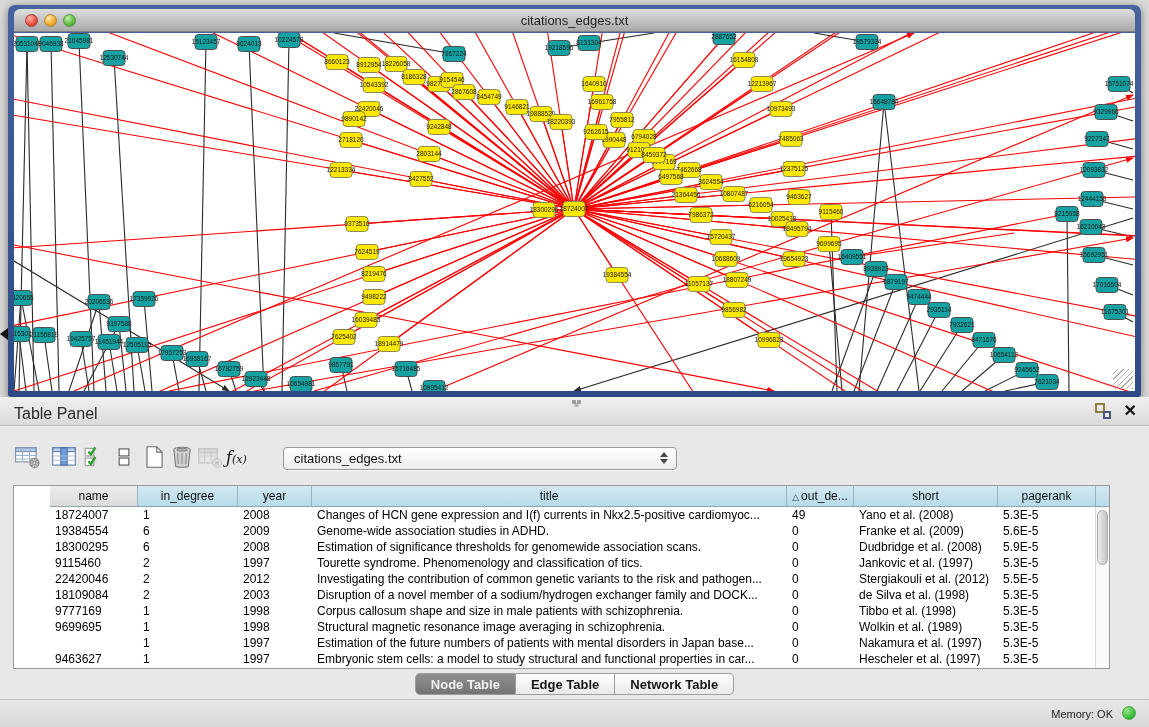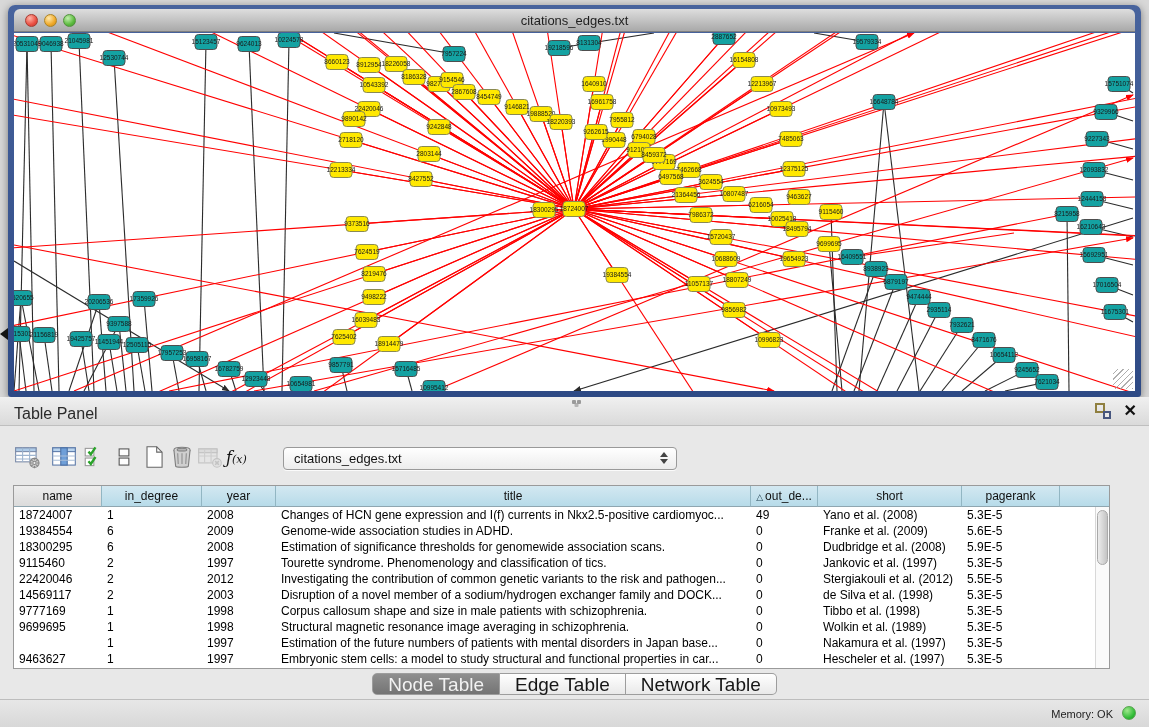--- a/index.html
+++ b/index.html
@@ -45,36 +45,36 @@
 
   .combo { position:absolute; left:283px; top:50px; width:394px; height:23px;
     border:1px solid #999; border-radius:4px; background:linear-gradient(#ffffff,#ececec);
     box-shadow:0 1px 0 rgba(255,255,255,.8); cursor:pointer; }
   .combo-label { margin-left:10px; line-height:21px; font-size:13px; color:#111; }
   .combo-arrows { position:absolute; right:8px; top:4px; }
   .combo-arrows .up { width:0; height:0; border-left:4px solid transparent; border-right:4px solid transparent; border-bottom:5px solid #444; margin-bottom:2px; }
   .combo-arrows .down { width:0; height:0; border-left:4px solid transparent; border-right:4px solid transparent; border-top:5px solid #444; }
 
   .table-wrap { position:absolute; left:13px; top:88px; width:1097px; height:184px;
-    border:1px solid #9a9a9a; background:#fff; overflow:hidden; }
+    border:1px solid #9a9a9a; background:#fff; overflow:hidden;padding-left:36px; }
   .thead { display:flex; height:21px; }
   .th { background:linear-gradient(#d3e8f1,#b7dbe9); border-right:1px solid #92b6c3; border-bottom:1px solid #8fa6b0;
     font-size:12px; text-align:center; line-height:20px; color:#101010; overflow:hidden; white-space:nowrap; cursor:pointer; flex:none; }
   .th.first { background:linear-gradient(#ededed,#dbdbdb); }
   .th.filler { flex:1; border-right:none; cursor:default; }
   .sort-tri { font-size:9px; color:#1b3b4a; margin-right:2px; }
   .tr { display:flex; height:16px; }
   .td { padding-left:5px; font-size:12px; line-height:16px; color:#000; overflow:hidden; white-space:nowrap; flex:none; }
   .vscroll { position:absolute; right:0; top:21px; width:14px; bottom:0; background:#fafafa; border-left:1px solid #d8d8d8; cursor:pointer; }
   .vthumb { position:absolute; left:1px; right:1px; top:3px; height:55px; border:1px solid #a9a9a9; border-radius:6px;
     background:linear-gradient(90deg,#ececec,#c4c4c4); }
 
   .tabbar { position:absolute; top:276px; left:0; right:0; display:flex; justify-content:center; }
-  .tab { height:22px; line-height:21px; padding:0 15px; font-size:19px; border:1px solid #9d9d9d; border-left:none;
-    background:linear-gradient(#ffffff,#e9e9e9); color:#161616; cursor:pointer; }
+  .tab { height:22px; line-height:21px; padding:0 15px; font-size:13px; border:1px solid #9d9d9d; border-left:none;
+    background:linear-gradient(#ffffff,#e9e9e9); color:#161616; cursor:pointer;font-weight:bold; }
   .tab:first-child { border-left:1px solid #9d9d9d; border-radius:5px 0 0 5px; }
   .tab:last-child { border-radius:0 5px 5px 0; }
   .tab.sel { background:linear-gradient(#8f8f8f,#747474); color:#f2f2f2; }
 
   .statusbar { position:absolute; left:0; top:699px; width:1149px; height:28px;
     background:linear-gradient(#e7e7e7,#d8d8d8); border-top:1px solid #bdbdbd; }
   .mem { position:absolute; right:36px; top:8px; font-size:11px; color:#222; }
   .memdot { position:absolute; right:13px; top:6px; width:14px; height:14px; border-radius:50%;
     background:radial-gradient(circle at 35% 30%,#9fe88c,#2fbb35 65%,#1f9427); border:1px solid #56a34e; cursor:pointer; }
 </style>
@@ -849,21 +849,21 @@
         <div class="tr">
           <div class="td" style="width: 88px;">22420046</div>
           <div class="td" style="width: 100px;">2</div>
           <div class="td" style="width: 74px;">2012</div>
           <div class="td" style="width: 475px;">Investigating the contribution of common genetic variants to the risk and pathogen...</div>
           <div class="td" style="width: 67px;">0</div>
           <div class="td" style="width: 144px;">Stergiakouli et al. (2012)</div>
           <div class="td" style="width: 98px;">5.5E-5</div>
         </div>
         <div class="tr">
-          <div class="td" style="width: 88px;">14569117</div>
+          <div class="td" style="width: 88px;">18109084</div>
           <div class="td" style="width: 100px;">2</div>
           <div class="td" style="width: 74px;">2003</div>
           <div class="td" style="width: 475px;">Disruption of a novel member of a sodium/hydrogen exchanger family and DOCK...</div>
           <div class="td" style="width: 67px;">0</div>
           <div class="td" style="width: 144px;">de Silva et al. (1998)</div>
           <div class="td" style="width: 98px;">5.3E-5</div>
         </div>
         <div class="tr">
           <div class="td" style="width: 88px;">9777169</div>
           <div class="td" style="width: 100px;">1</div>

